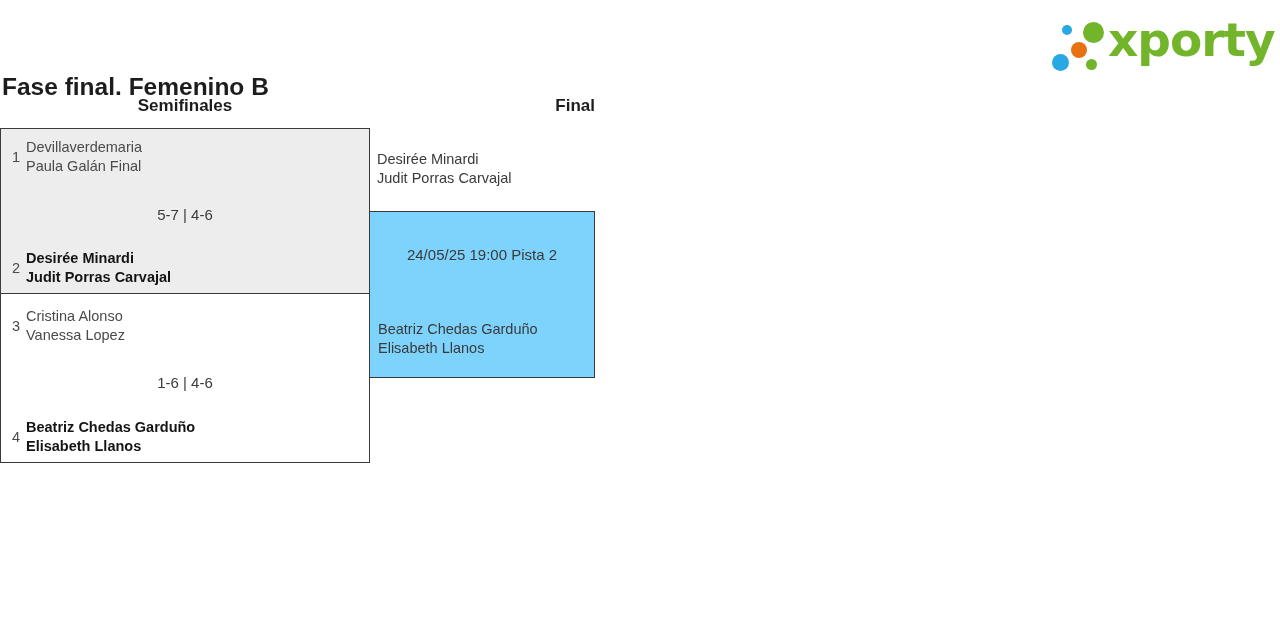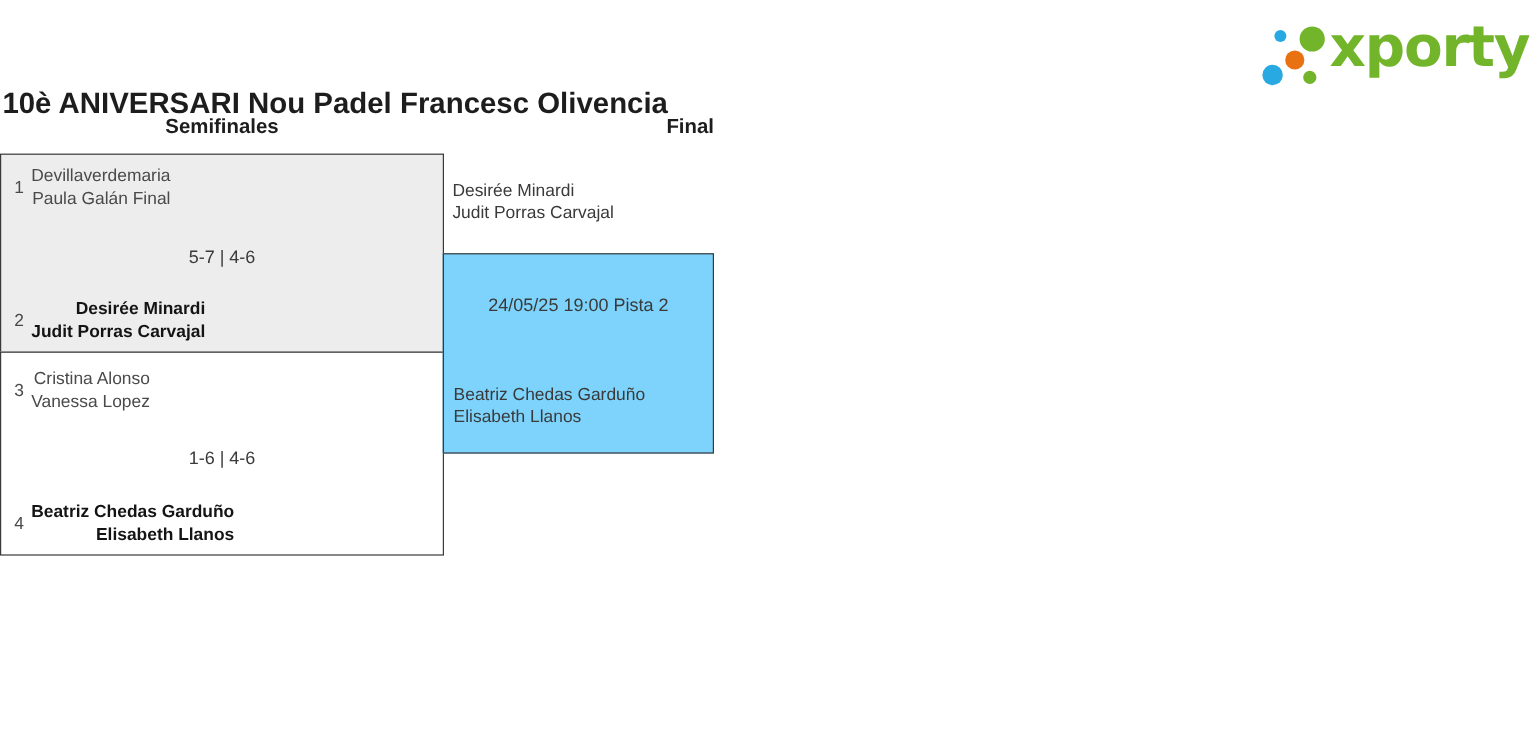--- a/index.html
+++ b/index.html
@@ -63,21 +63,21 @@
   .match.sf1 { left:0; top:128px; width:370px; height:166px; background:var(--box_fill); }
   .match.sf2 { left:0; top:293px; width:370px; height:170px; background:#ffffff; }
   .team {
     position:absolute; left:8px; right:8px;
     display:flex; align-items:center; gap:3px;
   }
   .seed {
     width:14px; text-align:center;
     font-size:14.5px; color:var(--text_gray); flex:0 0 14px;
   }
-  .names { font-size:14.5px; line-height:19px; color:var(--text_gray);text-align:right; }
+  .names { font-size:14.5px; line-height:19px; color:var(--text_gray); }
   .team.winner .names { color:#141414; font-weight:700; }
   .score {
     position:absolute; left:0; width:100%;
     text-align:center; font-size:15px; line-height:19px; color:var(--text_mid);
   }
   .sf1 .team-top { top:9px; }
   .sf1 .score    { top:76px; }
   .sf1 .team-bot { top:120px; }
   .sf2 .team-top { top:13px; }
   .sf2 .score    { top:79px; }
@@ -99,21 +99,20 @@
   }
   .final-team2 {
     position:absolute; left:8px; top:108px;
     font-size:14.5px; line-height:19px; color:var(--text_mid);
   }
 </style>
 </head>
 <body>
 
 <div class="abs page-title">
-  <div>10è ANIVERSARI Nou Padel Francesc Olivencia</div>
   <div>Fase final. Femenino B</div>
 </div>
 
 <div class="abs logo">
   <div class="logo-dots">
     <span class="dot dot-blue-small"></span>
     <span class="dot dot-green-large"></span>
     <span class="dot dot-orange"></span>
     <span class="dot dot-blue-large"></span>
     <span class="dot dot-green-small"></span>

